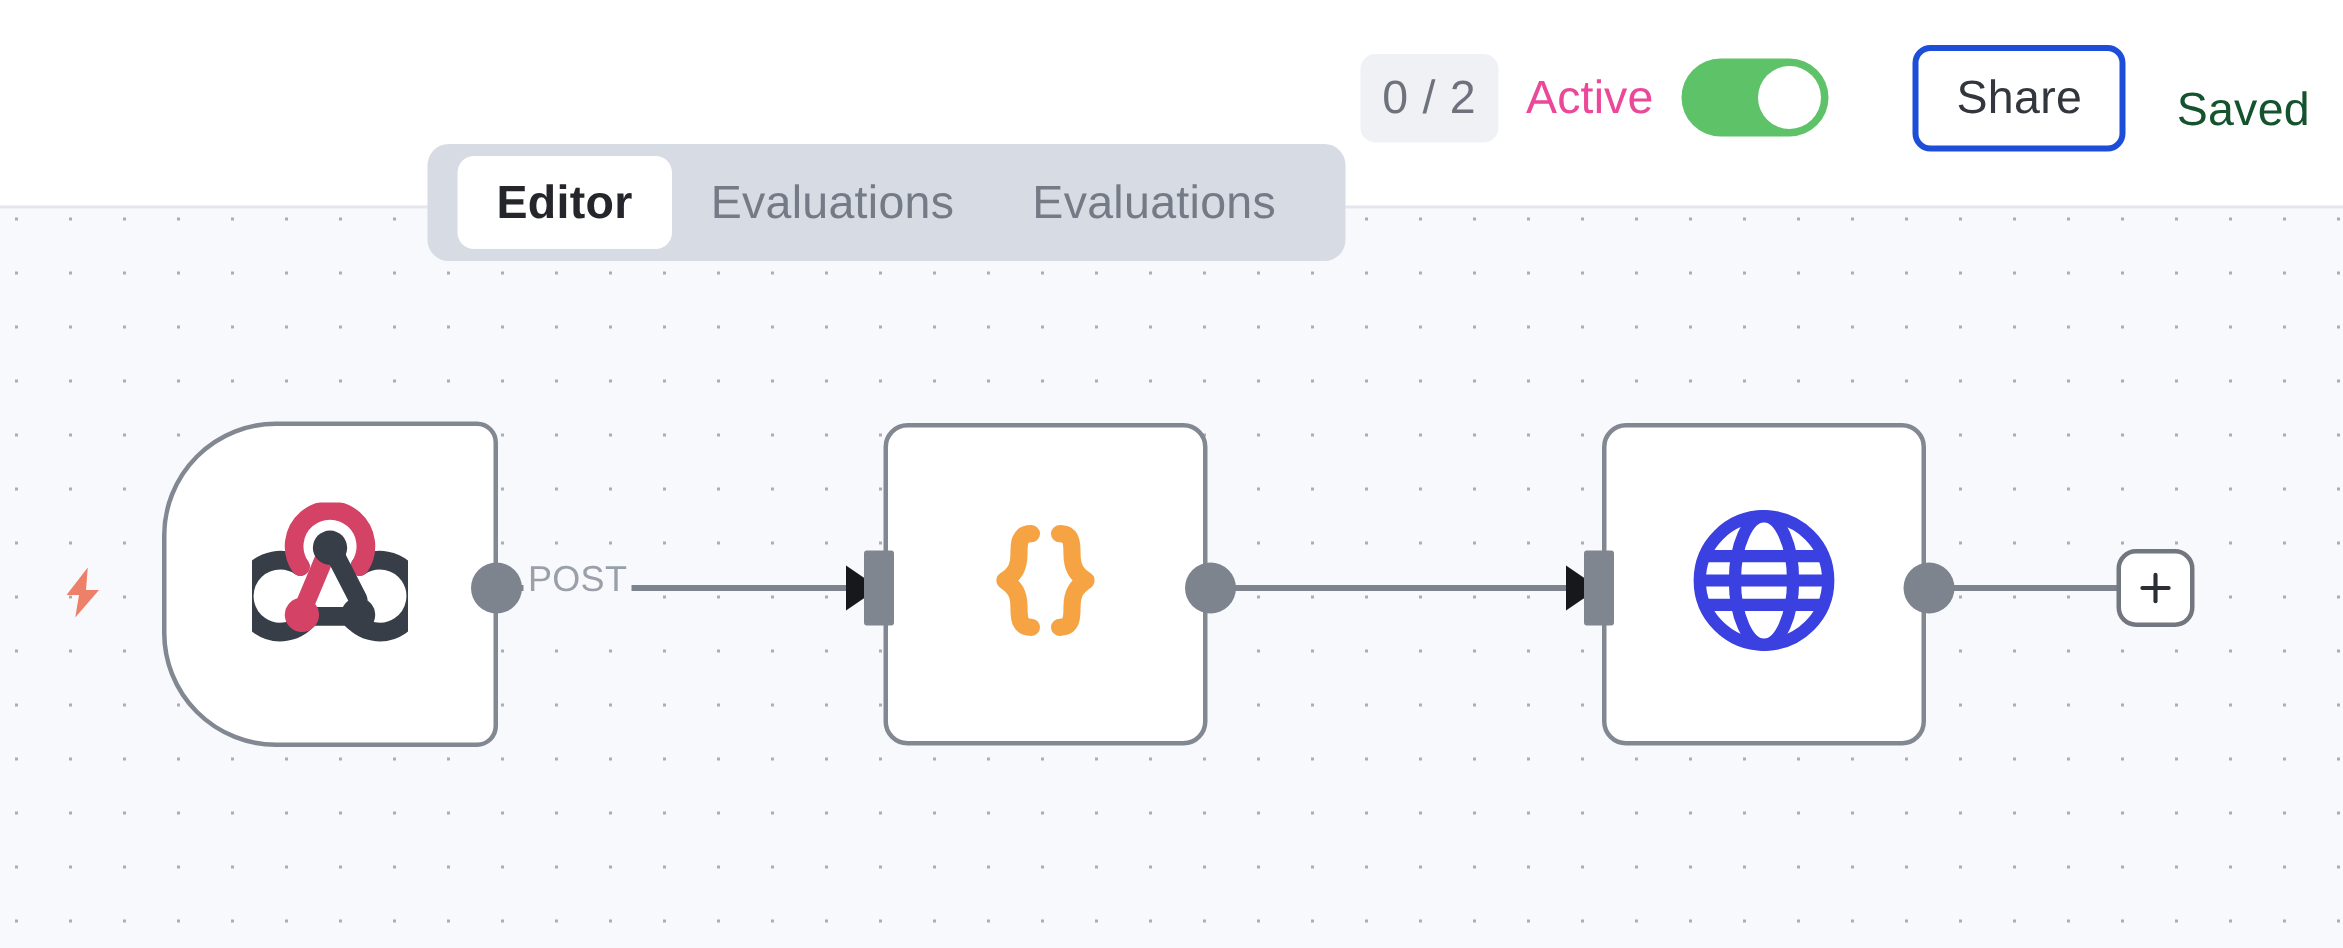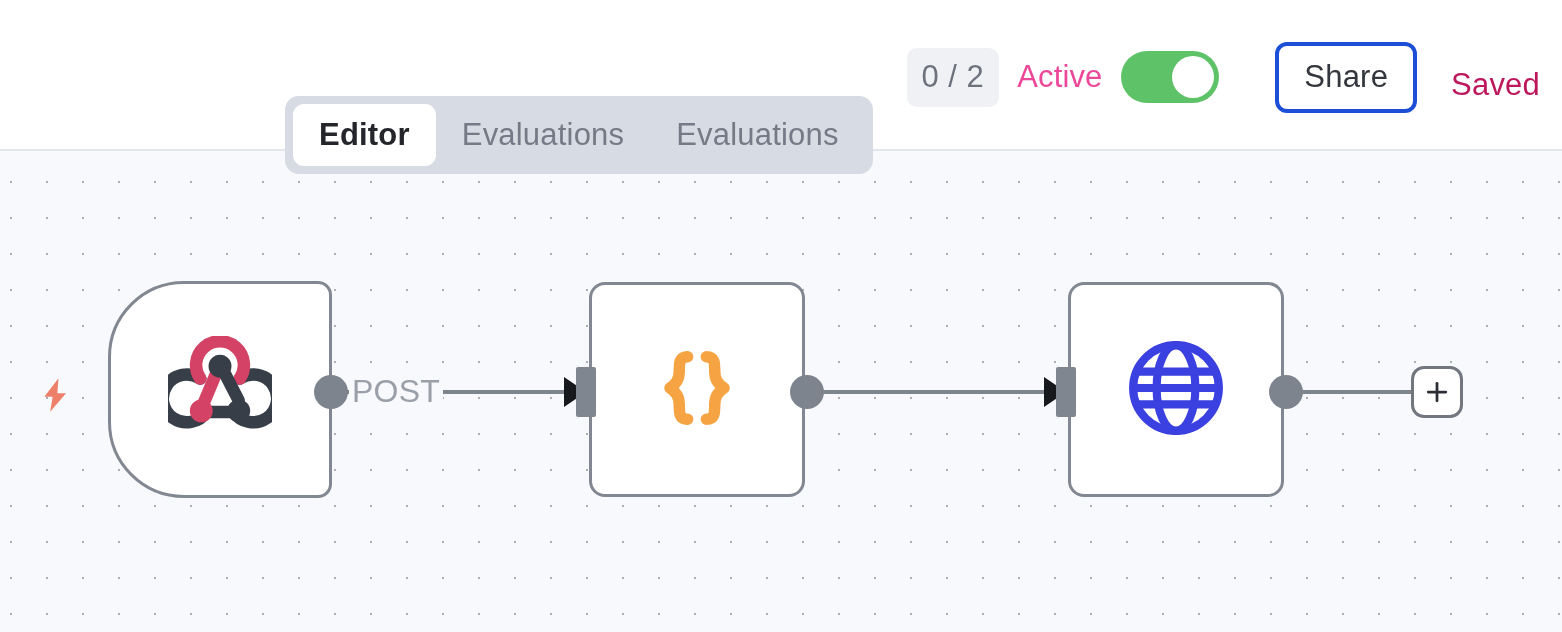--- a/index.html
+++ b/index.html
@@ -18,21 +18,21 @@
     position: relative;
     width: 1562px;
     height: 632px;
     overflow: hidden;
   }
 
   
   .header {
     position: absolute;
     left: 0;
-    top: 16px;
+    top: 4px;
     width: 1562px;
     height: 135px;
     background: #ffffff;
     border-bottom: 2px solid #e3e6ec;
     box-sizing: border-box;
     z-index: 5;
   }
   .header-right {
     position: absolute;
     right: 22px;
@@ -81,37 +81,37 @@
     border: 4px solid #1d4ed8;
     border-radius: 12px;
     color: #33363d;
     font-size: 31px;
     line-height: 1;
     padding: 15px 25px 17px 25px;
     letter-spacing: 0.2px;
   }
   .saved-label {
     margin-left: 34px;
-    color: #be185d;
+    color: #14532d;
     font-size: 31px;
     letter-spacing: 0.2px;
     margin-top: 16px;
   }
 
   
   .tabs {
     position: absolute;
     left: 285px;
     top: 96px;
     height: 78px;
     background: #d7dbe3;
     border-radius: 14px;
     display: flex;
     align-items: center;
-    padding: 0 8px;
+    padding: 0 20px;
     z-index: 7;
     box-sizing: border-box;
   }
   .tab {
     font-size: 31px;
     color: #757b86;
     padding: 0 26px;
     height: 62px;
     display: flex;
     align-items: center;
@@ -185,21 +185,21 @@
   .arrow {
     position: absolute;
     width: 0;
     height: 0;
     border-top: 15px solid transparent;
     border-bottom: 15px solid transparent;
     border-left: 22px solid #16181c;
   }
   .edge-label {
     position: absolute;
-    font-size: 32px;
+    font-size: 24px;
     color: #9aa0aa;
     background: #f8f9fc;
     padding: 0 3px;
     letter-spacing: 0.2px;
     white-space: nowrap;
   }
   .plus-btn {
     position: absolute;
     width: 52px;
     height: 52px;

